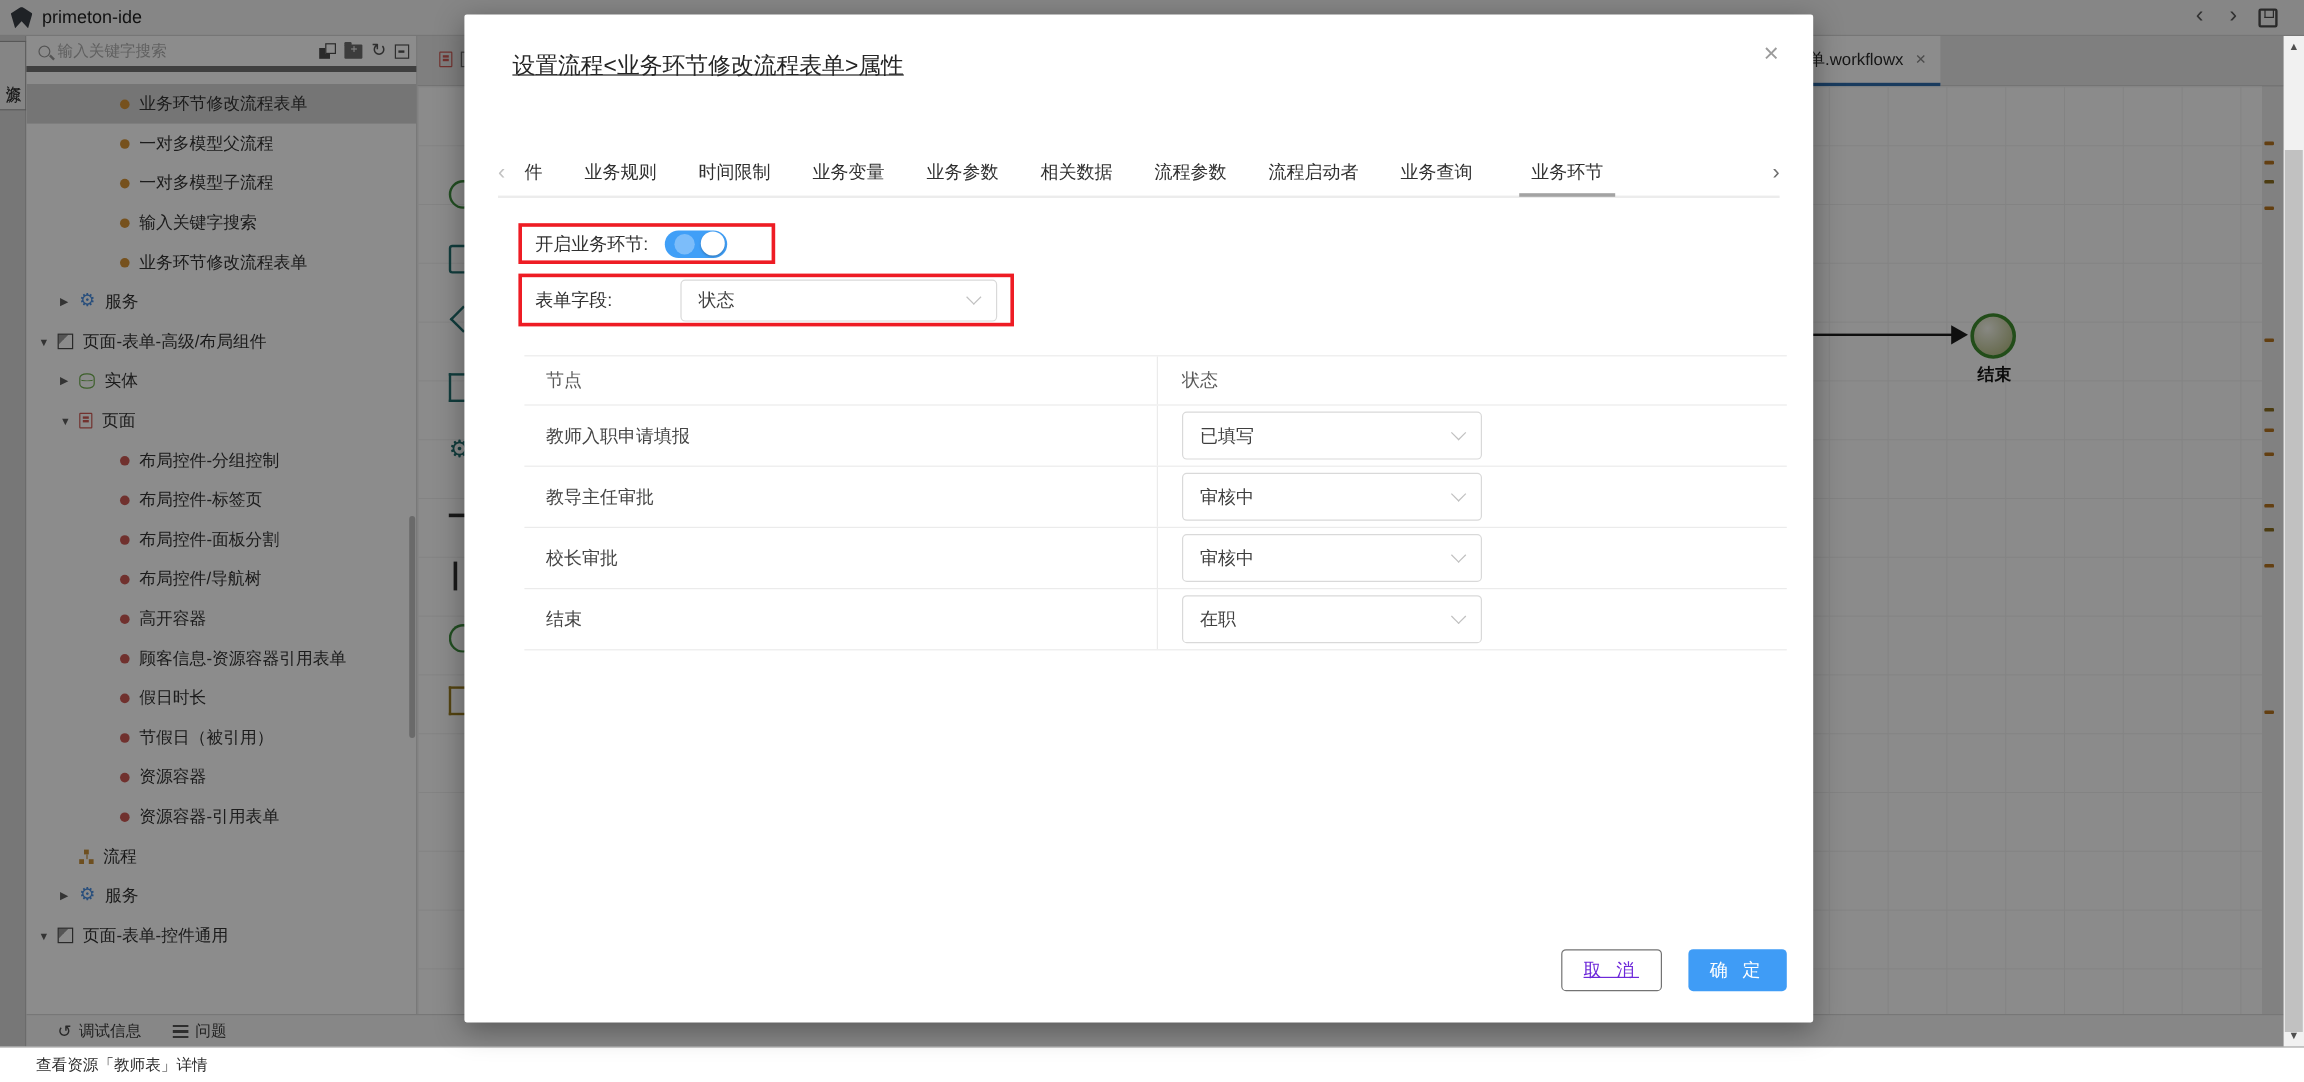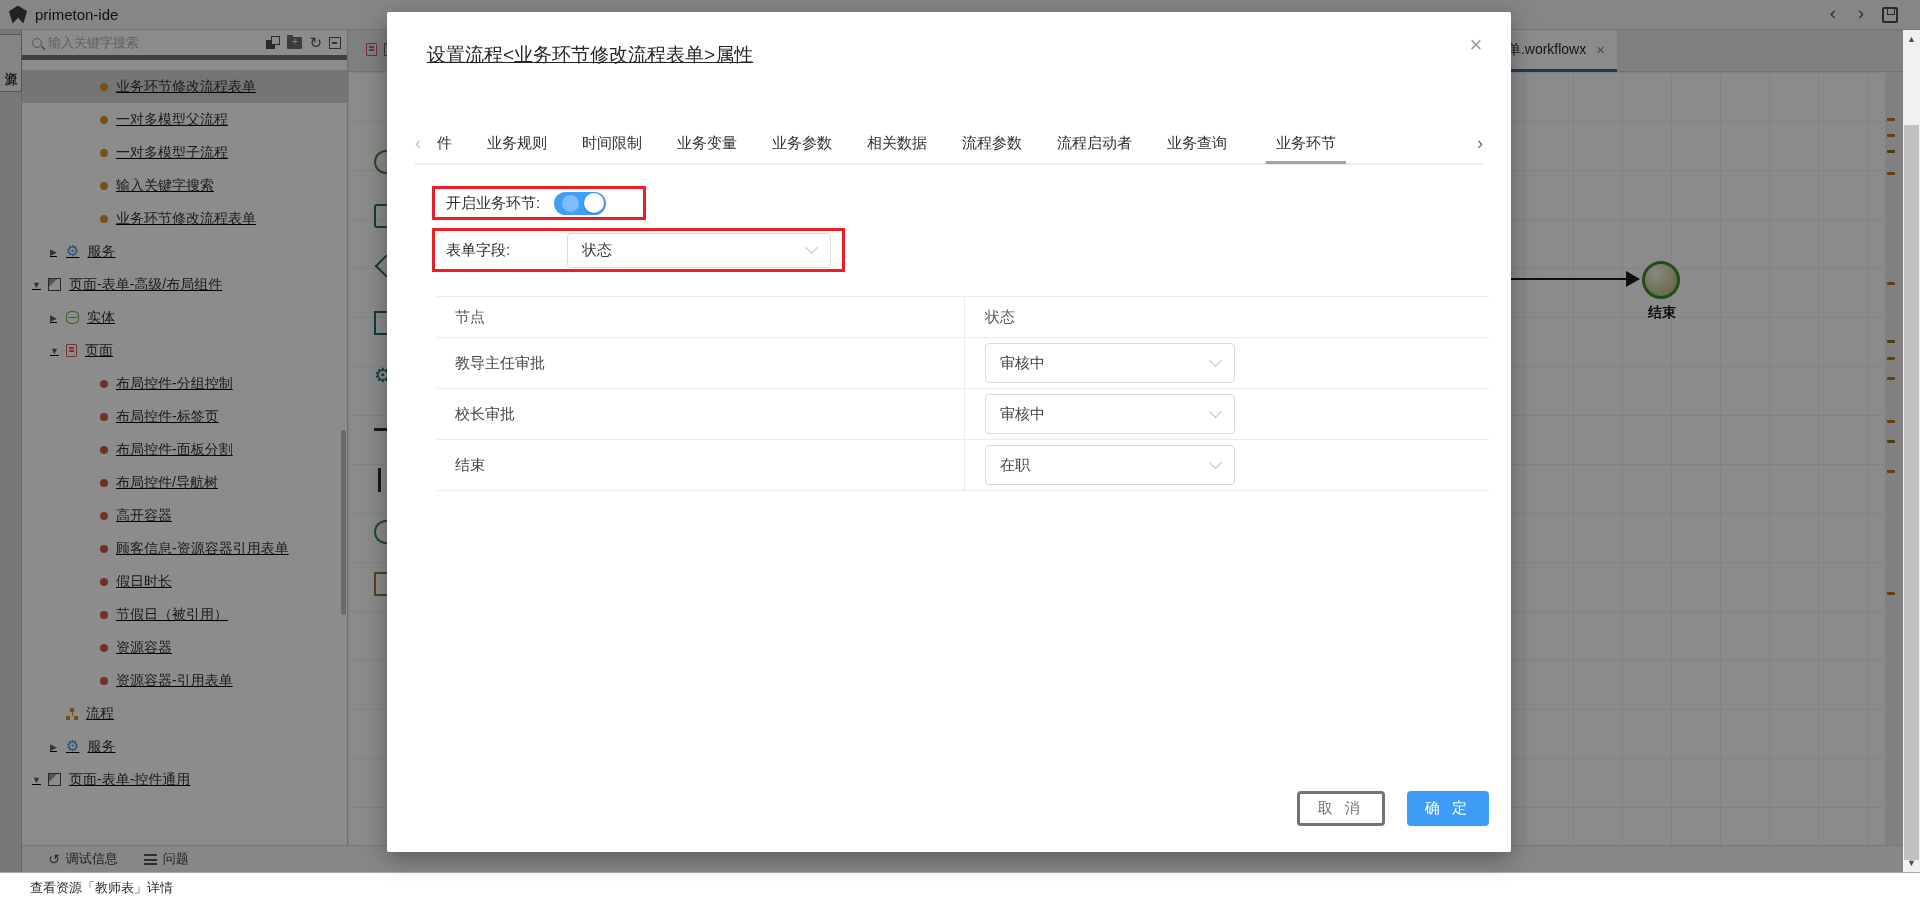--- a/index.html
+++ b/index.html
@@ -33,21 +33,21 @@
   #ic-import { width:14px; height:13px; }
   #ic-import::before { content:""; position:absolute; left:0; bottom:0; width:9px; height:9px; background:#4e4e4e; }
   #ic-import::after { content:""; position:absolute; right:0; top:0; width:7px; height:7px; border:1.5px solid #4e4e4e; background:#fff; }
   #ic-folder { width:15px; height:12px; background:#6e6e6e; border-radius:1px; }
   #ic-folder::before { content:""; position:absolute; left:0; top:-2px; width:6px; height:3px; background:#6e6e6e; border-radius:1px 1px 0 0; }
   #ic-folder::after { content:"+"; position:absolute; left:0; right:0; top:-1px; text-align:center; color:#f4f4f4; font-size:10px; line-height:12px; }
   #ic-refresh { font-size:15px; color:#555; line-height:13px; }
   #ic-collapse { width:12px; height:12px; border:1.5px solid #555; background:#fff; }
   #ic-collapse::before { content:""; position:absolute; left:2px; top:4.5px; width:5px; height:1.5px; background:#555; }
 
-  #tree { position:absolute; left:0; top:31px; right:0; bottom:27px; overflow:hidden; padding-top:9px;text-decoration:underline; }
+  #tree { position:absolute; left:0; top:31px; right:0; bottom:27px; overflow:hidden; padding-top:9px; }
   .trow { height:33px; display:flex; align-items:center; font-size:14px; color:#333; cursor:pointer; white-space:nowrap; }
   .trow.sel { background:#d6d6d6; }
   .lvl1 { padding-left:10px; } .lvl2 { padding-left:28px; } .lvl3 { padding-left:62px; }
   .exp { width:16px; flex:none; font-size:9px; color:#5f5f5f; }
   .tico { flex:none; margin-right:8px; position:relative; }
   .dot { width:8px; height:8px; border-radius:50%; }
   .ico-gear { font-size:15px; color:#4a8fe2; line-height:15px; margin-top:-2px; }
   .ico-cube { width:13px; height:13px; border:1.5px solid #4c4c4c; position:relative; }
   .ico-cube::before { content:""; position:absolute; left:0; top:0; border:4px solid transparent; border-top-color:#4c4c4c; border-left-color:#4c4c4c; opacity:.55; }
   .ico-db { width:13px; height:13px; border:1.5px solid #6fae4e; border-radius:6px/4px; position:relative; }
@@ -126,21 +126,21 @@
 
   #m-table { position:absolute; left:50px; right:22px; top:284px; }
   .thead { display:flex; height:42px; border-top:1px solid #ebebeb; border-bottom:1px solid #ebebeb; align-items:center; font-size:15px; color:#5a5a5a; }
   .trow2 { display:flex; height:51px; border-bottom:1px solid #ebebeb; align-items:center; font-size:15px; color:#454545; }
   .c1 { width:528px; padding-left:18px; border-right:1px solid #ebebeb; height:100%; display:flex; align-items:center; }
   .c2 { flex:1; padding-left:20px; display:flex; align-items:center; }
   .statussel { width:250px; height:40px; }
 
   #m-footer { position:absolute; right:22px; bottom:26px; display:flex; }
   .btn { height:35px; border-radius:4px; font-size:15px; display:flex; align-items:center; justify-content:center; cursor:pointer; letter-spacing:4px; padding:0 18px; }
-  #btn-cancel { border:3px solid #737373; color:#737373; background:#fff; }
+  #btn-cancel { border:1px solid #737373; color:#6d28d9; background:#fff;text-decoration:underline; }
   #btn-ok { background:#3f9cf6; color:#fff; margin-left:22px; }
 </style>
 </head>
 <body>
 
 <div class="abs" id="titlebar">
   <span id="logo"></span>
   <span id="appname">primeton-ide</span>
   <span class="navchev" id="nav-back">‹</span>
   <span class="navchev" id="nav-fwd">›</span>
@@ -375,20 +375,29 @@
       <span class="chev"></span>
     </div>
   </div>
 
   <div id="m-table">
     <div class="thead">
       <div class="c1">节点</div>
       <div class="c2">状态</div>
     </div>
     <div id="m-rows">
+        <div class="trow2">
+          <div class="c1">教师入职申请填报</div>
+          <div class="c2">
+            <div class="selbox statussel">
+              <span class="val">已填写</span>
+              <span class="chev"></span>
+            </div>
+          </div>
+        </div>
         <div class="trow2">
           <div class="c1">教导主任审批</div>
           <div class="c2">
             <div class="selbox statussel">
               <span class="val">审核中</span>
               <span class="chev"></span>
             </div>
           </div>
         </div>
         <div class="trow2">

